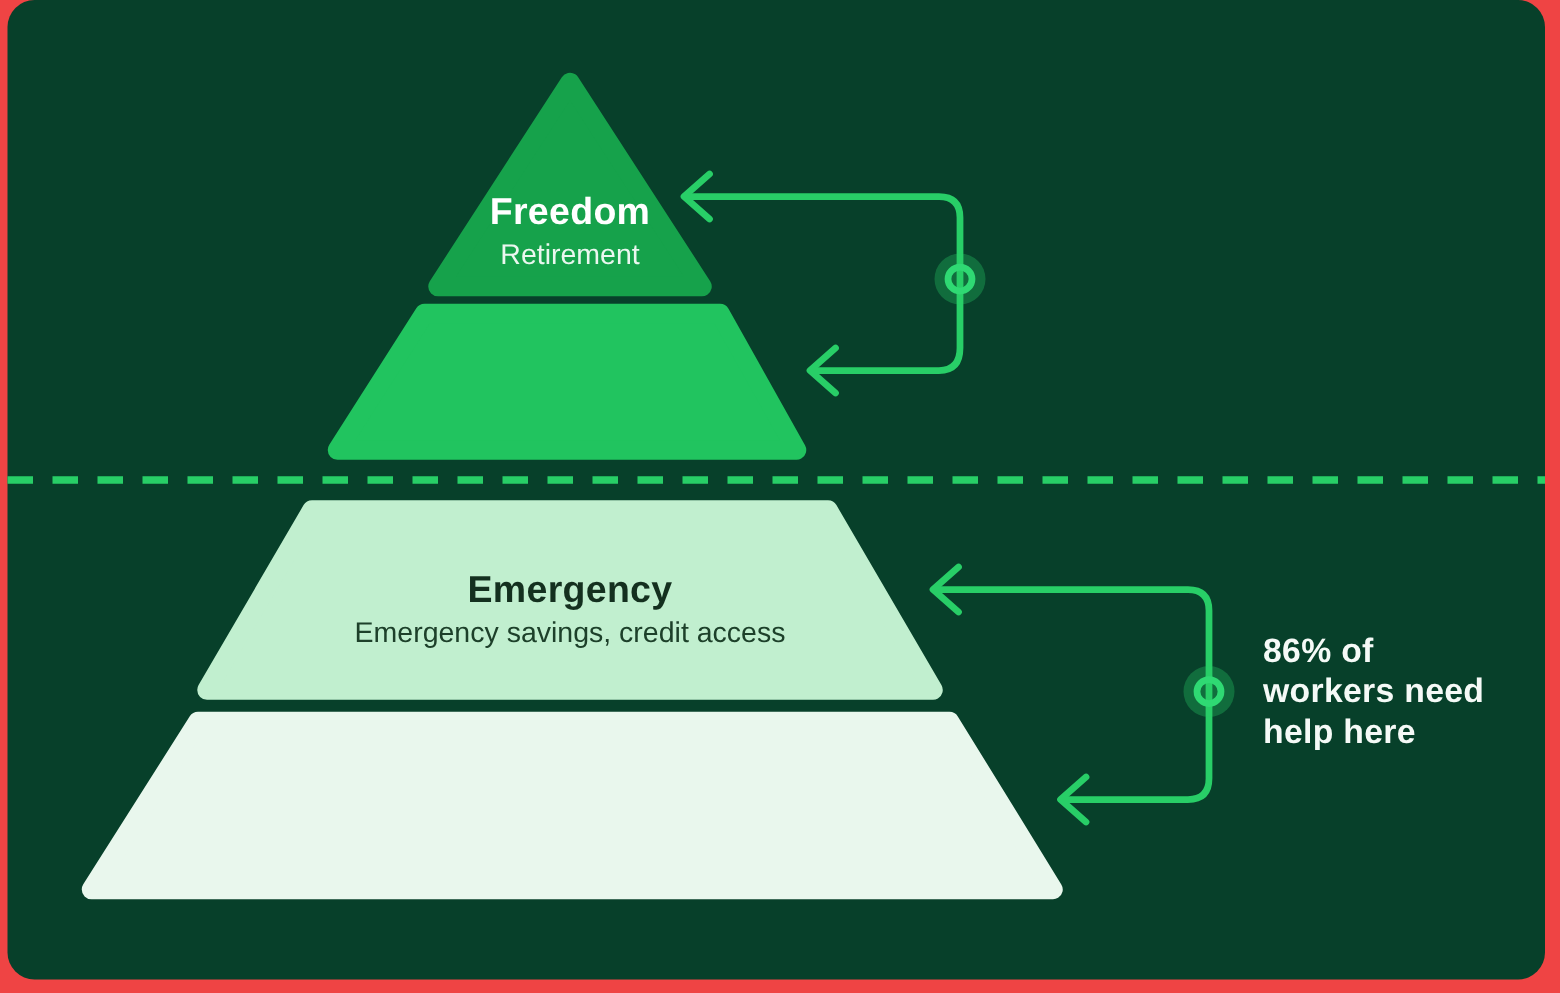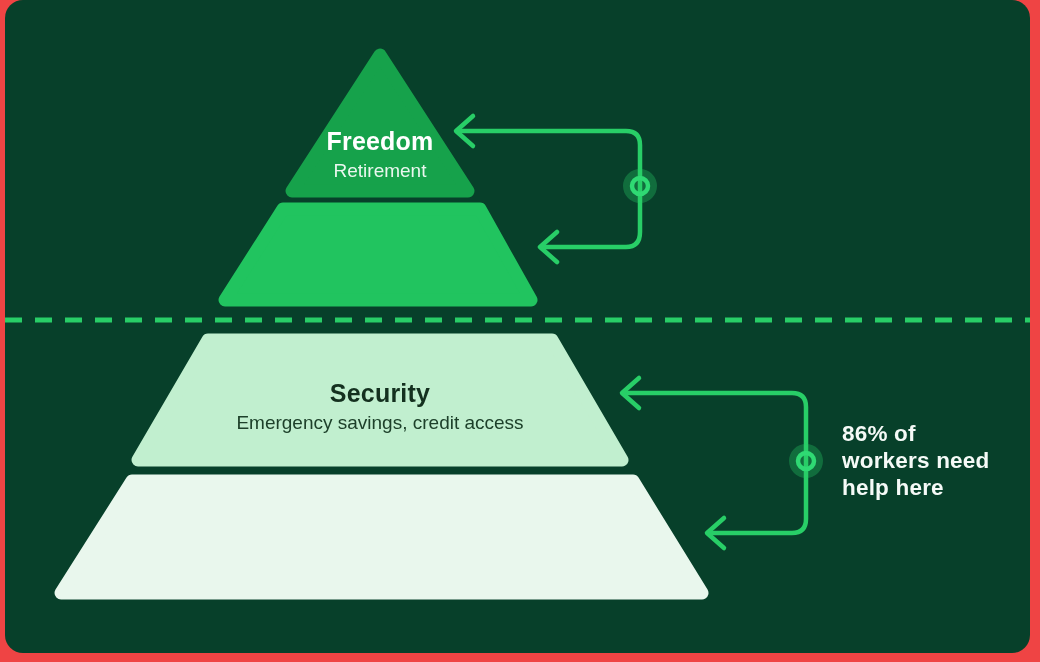--- a/index.html
+++ b/index.html
@@ -93,21 +93,21 @@
     <circle cx="806" cy="461" r="8" fill="none" stroke-width="4.5" stroke="#2FD973"></circle>
   </svg>
 
   <div class="level-text light" style="left:380px; top:128px;">
     <div class="lvl-title">Freedom</div>
     <div class="lvl-sub">Retirement</div>
   </div>
 
 
   <div class="level-text dark" style="left:380px; top:380px;">
-    <div class="lvl-title">Security</div>
+    <div class="lvl-title">Emergency</div>
     <div class="lvl-sub">Emergency savings, credit access</div>
   </div>
 
 
 
   <div class="annotation annotation-bottom">86% of
 workers need
 help here</div>
 
 </div>

